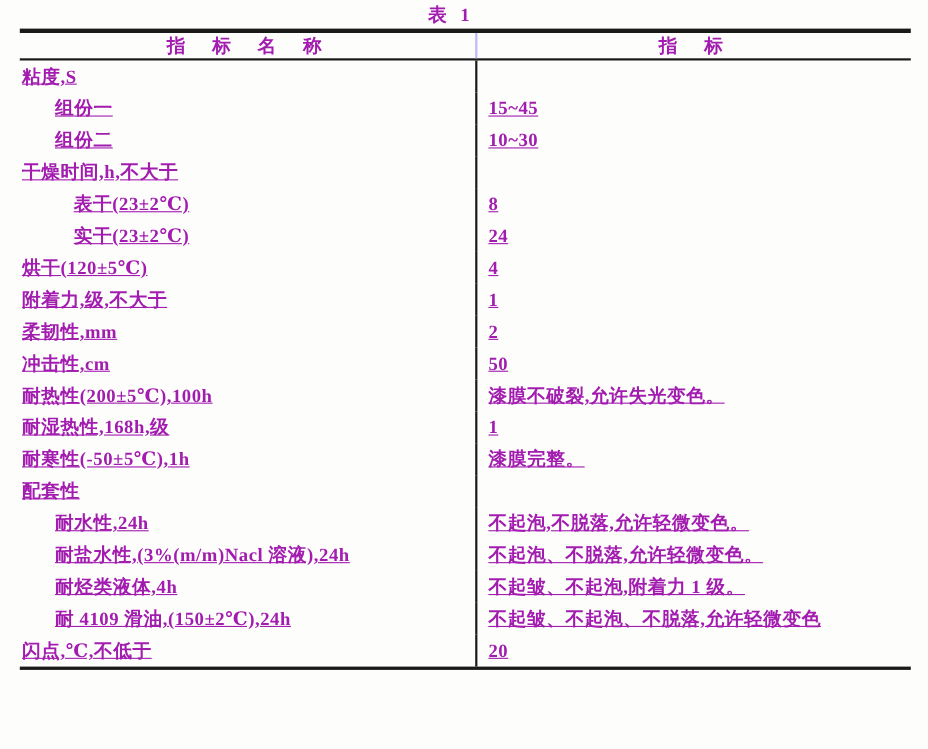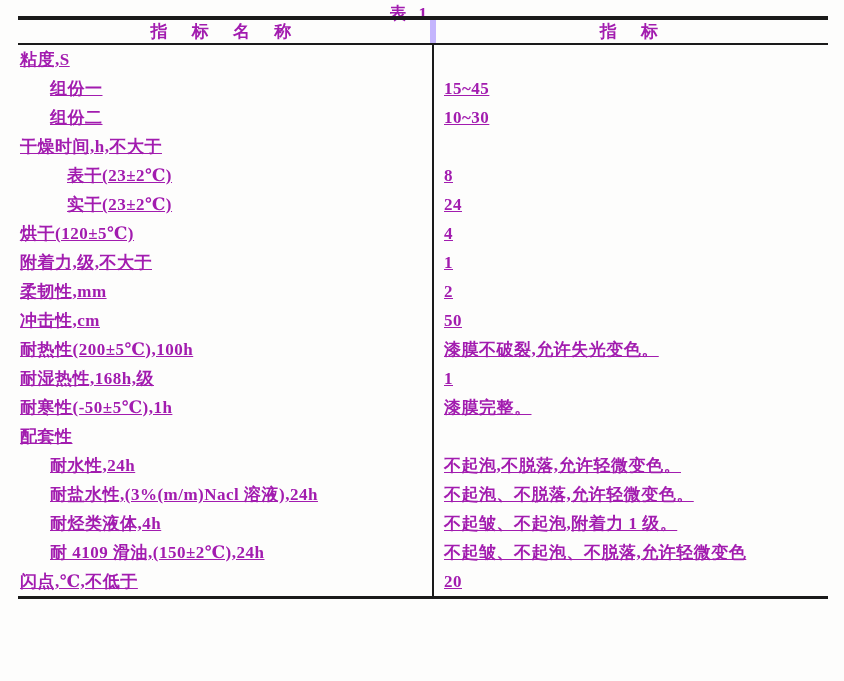--- a/index.html
+++ b/index.html
@@ -11,36 +11,36 @@
     color:#a21caf;
     overflow:hidden;
   }
   .title{
     position:absolute;top:2px;left:0;width:820px;
     text-align:center;
     font-size:17px;font-weight:bold;
     letter-spacing:4px;
   }
   .table{
-    position:absolute;left:18px;top:16px;width:810px;
+    position:absolute;left:18px;top:26px;width:810px;
     border-top:4px solid #1a1a1a;
     border-bottom:3px solid #1a1a1a;
   }
   .thead{
     display:flex;
     border-bottom:2px solid #1a1a1a;
     height:23px;
     font-size:17px;font-weight:bold;
   }
   .thead .hcell{
     display:flex;align-items:center;justify-content:center;
     letter-spacing:6px;word-spacing:8px;
   }
   .thead .hcell.left{width:414px;}
-  .thead .hcell.right{width:394px;border-left:6px solid #c4b5fd;}
+  .thead .hcell.right{width:394px;border-left:2px solid #c4b5fd;}
   .tbody{font-size:17px;font-weight:600;letter-spacing:0.5px;}
   .row{display:flex;min-height:29px;text-decoration:underline;}
   .lcell{
     width:414px;
     display:flex;flex-direction:column;justify-content:center;
     box-sizing:border-box;
   }
   .rcell{
     width:394px;
     border-left:2px solid #1a1a1a;

